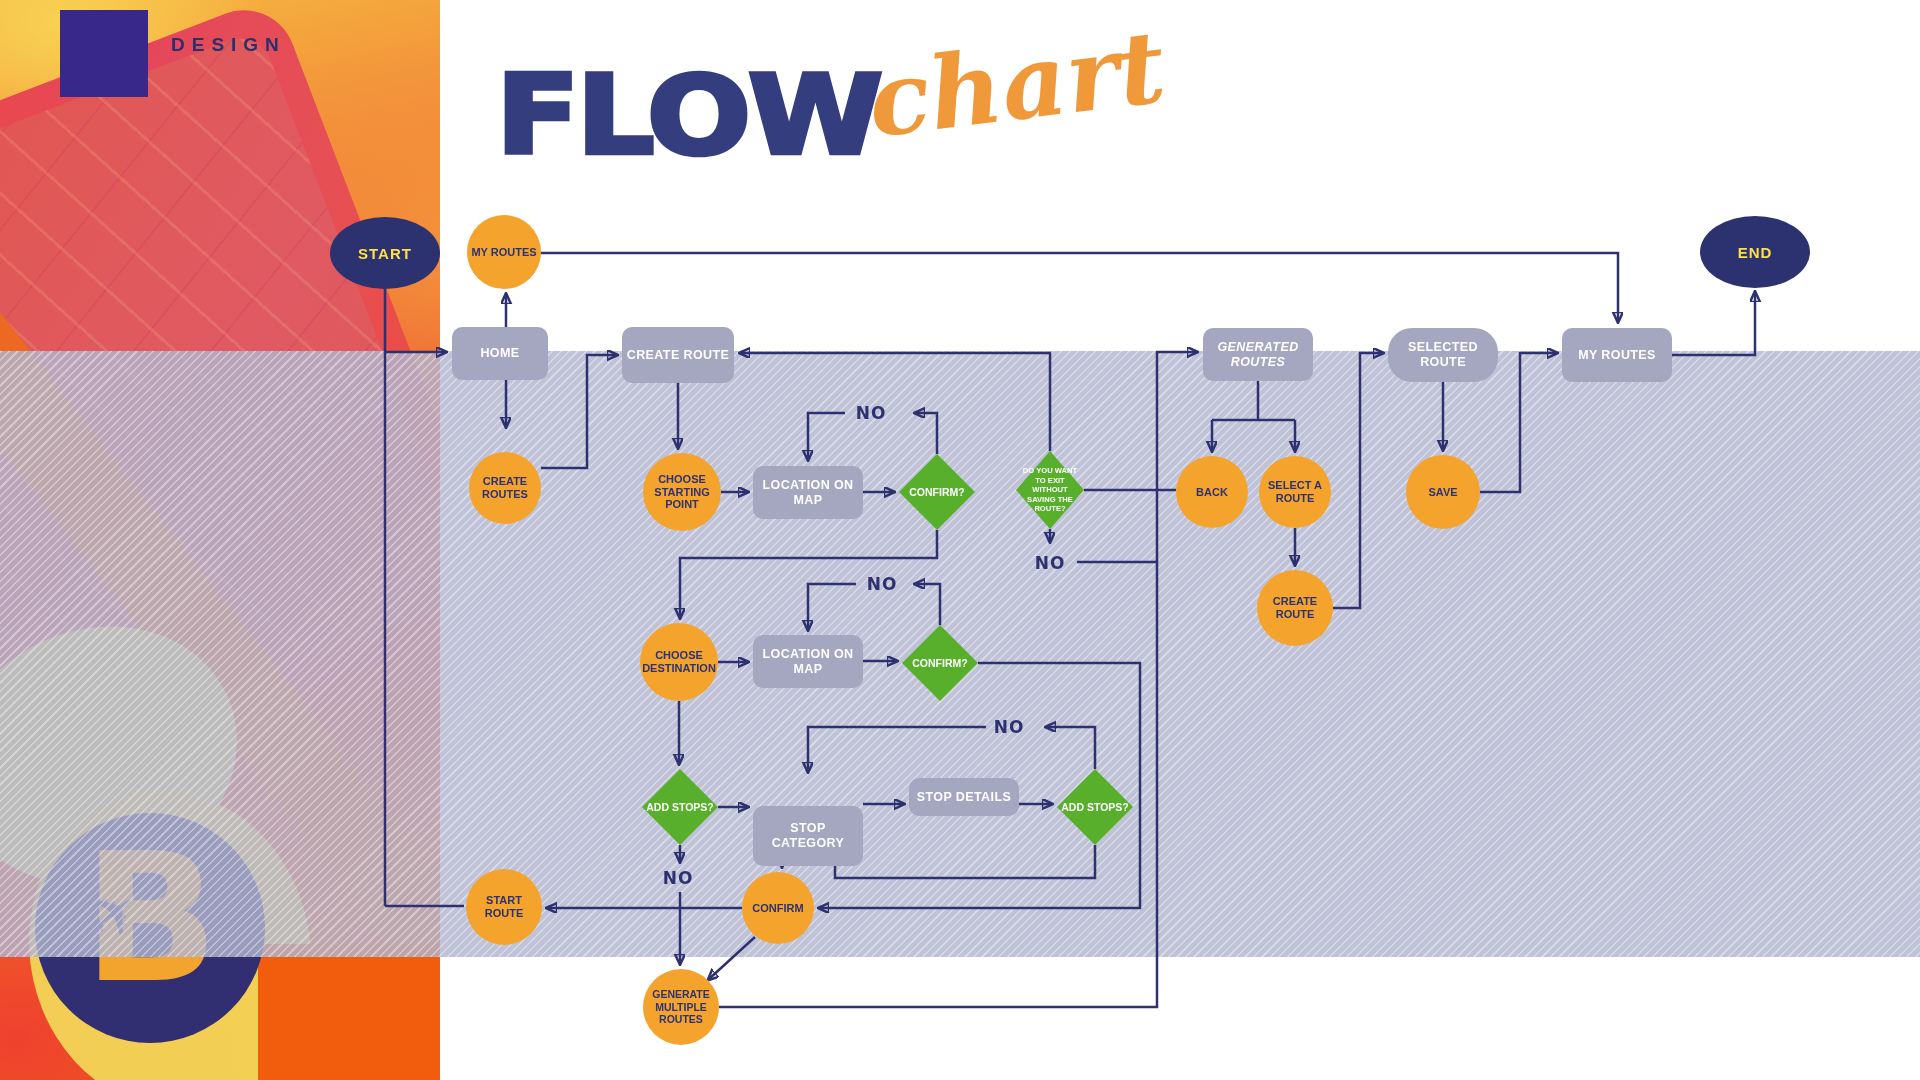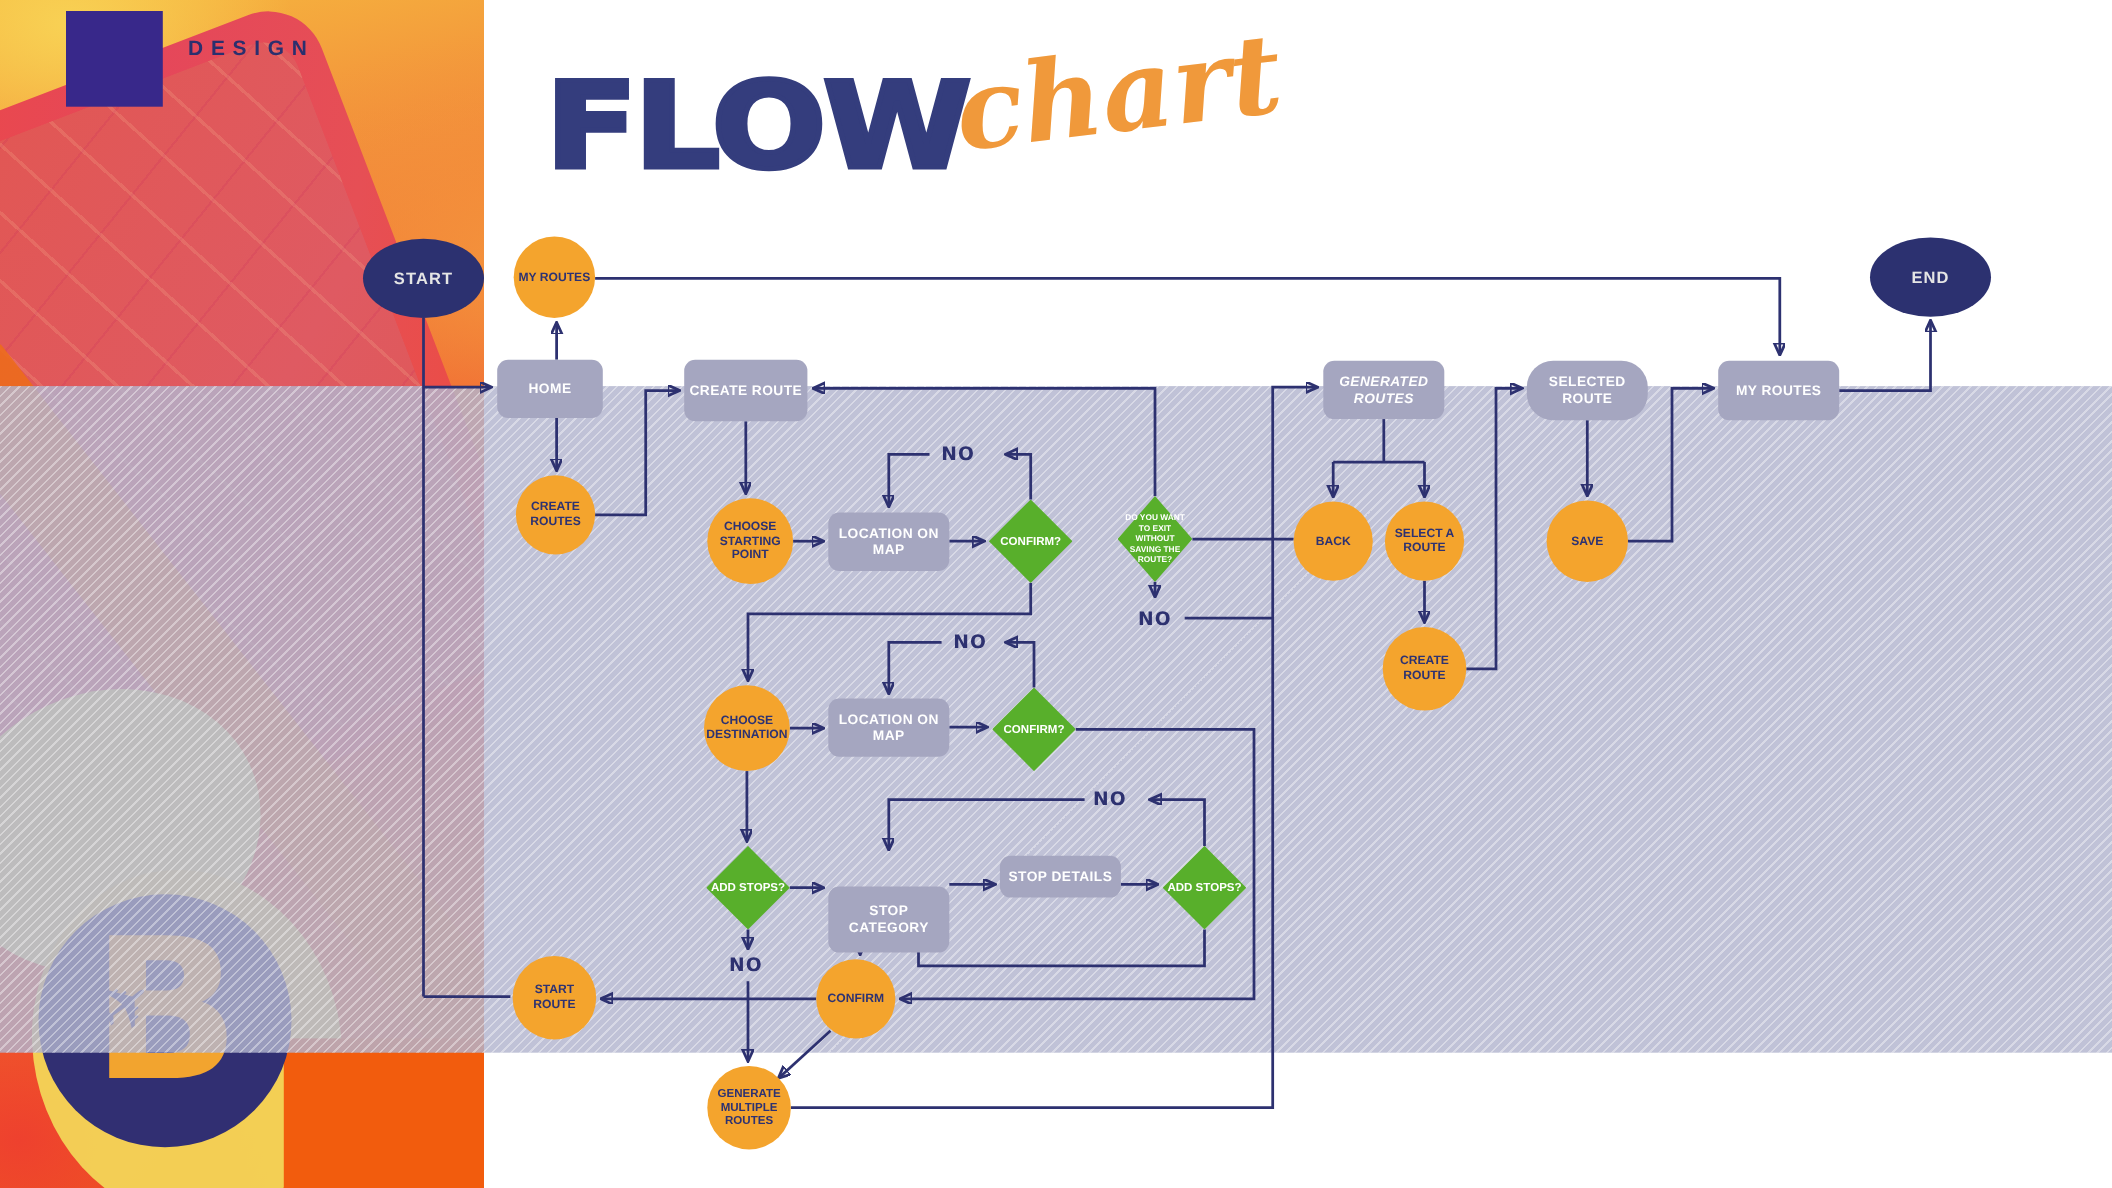--- a/index.html
+++ b/index.html
@@ -55,21 +55,21 @@
   #logo .plane{position:absolute;left:54px;top:66px;font-size:60px;color:#312F72;
     transform:rotate(-38deg);z-index:2;}
 
   
   #connectors{position:absolute;left:0;top:0;z-index:3;}
   #connectors path{stroke:#2D3170;stroke-width:2.5;fill:none;}
 
   
   .node{position:absolute;display:flex;align-items:center;justify-content:center;
     text-align:center;font-weight:bold;z-index:4;box-sizing:border-box;}
-  .ellipse{background:#2C3170;color:#e5e5e5;border-radius:50%;font-size:15px;letter-spacing:1px;}
+  .ellipse{background:#2C3170;color:#fde047;border-radius:50%;font-size:15px;letter-spacing:1px;}
   .circle{background:#F4A42D;color:#2D3272;border-radius:50%;font-size:11px;line-height:1.18;
     padding:4px;}
   .rect{background:#A5A6C0;color:#fff;border-radius:10px;font-size:12.5px;line-height:1.2;
     letter-spacing:.4px;}
   .diamond{color:#fff;font-size:10.5px;line-height:1.15;}
   .diamond .shape{position:absolute;inset:0;background:#58AF2B;
     clip-path:polygon(50% 0,100% 50%,50% 100%,0 50%);}
   .diamond span{position:relative;z-index:1;}
   .diamond.small-text{font-size:7.6px;line-height:1.25;}
   .edge-label{position:absolute;transform:translate(-50%,-50%);color:#2D3170;font-weight:800;
@@ -161,21 +161,21 @@
   <div class="node rect" style="left:622px;top:327px;width:112px;height:56px;">CREATE ROUTE</div>
   <div class="node rect" style="left:753px;top:466px;width:110px;height:53px;">LOCATION ON MAP</div>
   <div class="node rect" style="left:753px;top:635px;width:110px;height:53px;">LOCATION ON MAP</div>
   <div class="node rect" style="left:753px;top:806px;width:110px;height:60px;">STOP CATEGORY</div>
   <div class="node rect" style="left:909px;top:778px;width:110px;height:38px;">STOP DETAILS</div>
   <div class="node rect" style="left:1203px;top:328px;width:110px;height:53px;font-style:italic;">GENERATED ROUTES</div>
   <div class="node rect" style="left:1388px;top:328px;width:110px;height:54px;border-radius:24px;">SELECTED ROUTE</div>
   <div class="node rect" style="left:1562px;top:328px;width:110px;height:54px;">MY ROUTES</div>
 
   <div class="node circle" style="left:467px;top:215px;width:74px;height:74px;">MY ROUTES</div>
-  <div class="node circle" style="left:469px;top:432px;width:72px;height:72px;">CREATE ROUTES</div>
+  <div class="node circle" style="left:469px;top:452px;width:72px;height:72px;">CREATE ROUTES</div>
   <div class="node circle" style="left:643px;top:453px;width:78px;height:78px;">CHOOSE STARTING POINT</div>
   <div class="node circle" style="left:640px;top:623px;width:78px;height:78px;">CHOOSE DESTINATION</div>
   <div class="node circle" style="left:1176px;top:456px;width:72px;height:72px;">BACK</div>
   <div class="node circle" style="left:1259px;top:456px;width:72px;height:72px;">SELECT A ROUTE</div>
   <div class="node circle" style="left:1257px;top:570px;width:76px;height:76px;">CREATE ROUTE</div>
   <div class="node circle" style="left:1406px;top:455px;width:74px;height:74px;">SAVE</div>
   <div class="node circle" style="left:466px;top:869px;width:76px;height:76px;">START ROUTE</div>
   <div class="node circle" style="left:742px;top:872px;width:72px;height:72px;">CONFIRM</div>
   <div class="node circle" style="left:643px;top:969px;width:76px;height:76px;font-size:10.5px;">GENERATE MULTIPLE ROUTES</div>
 

